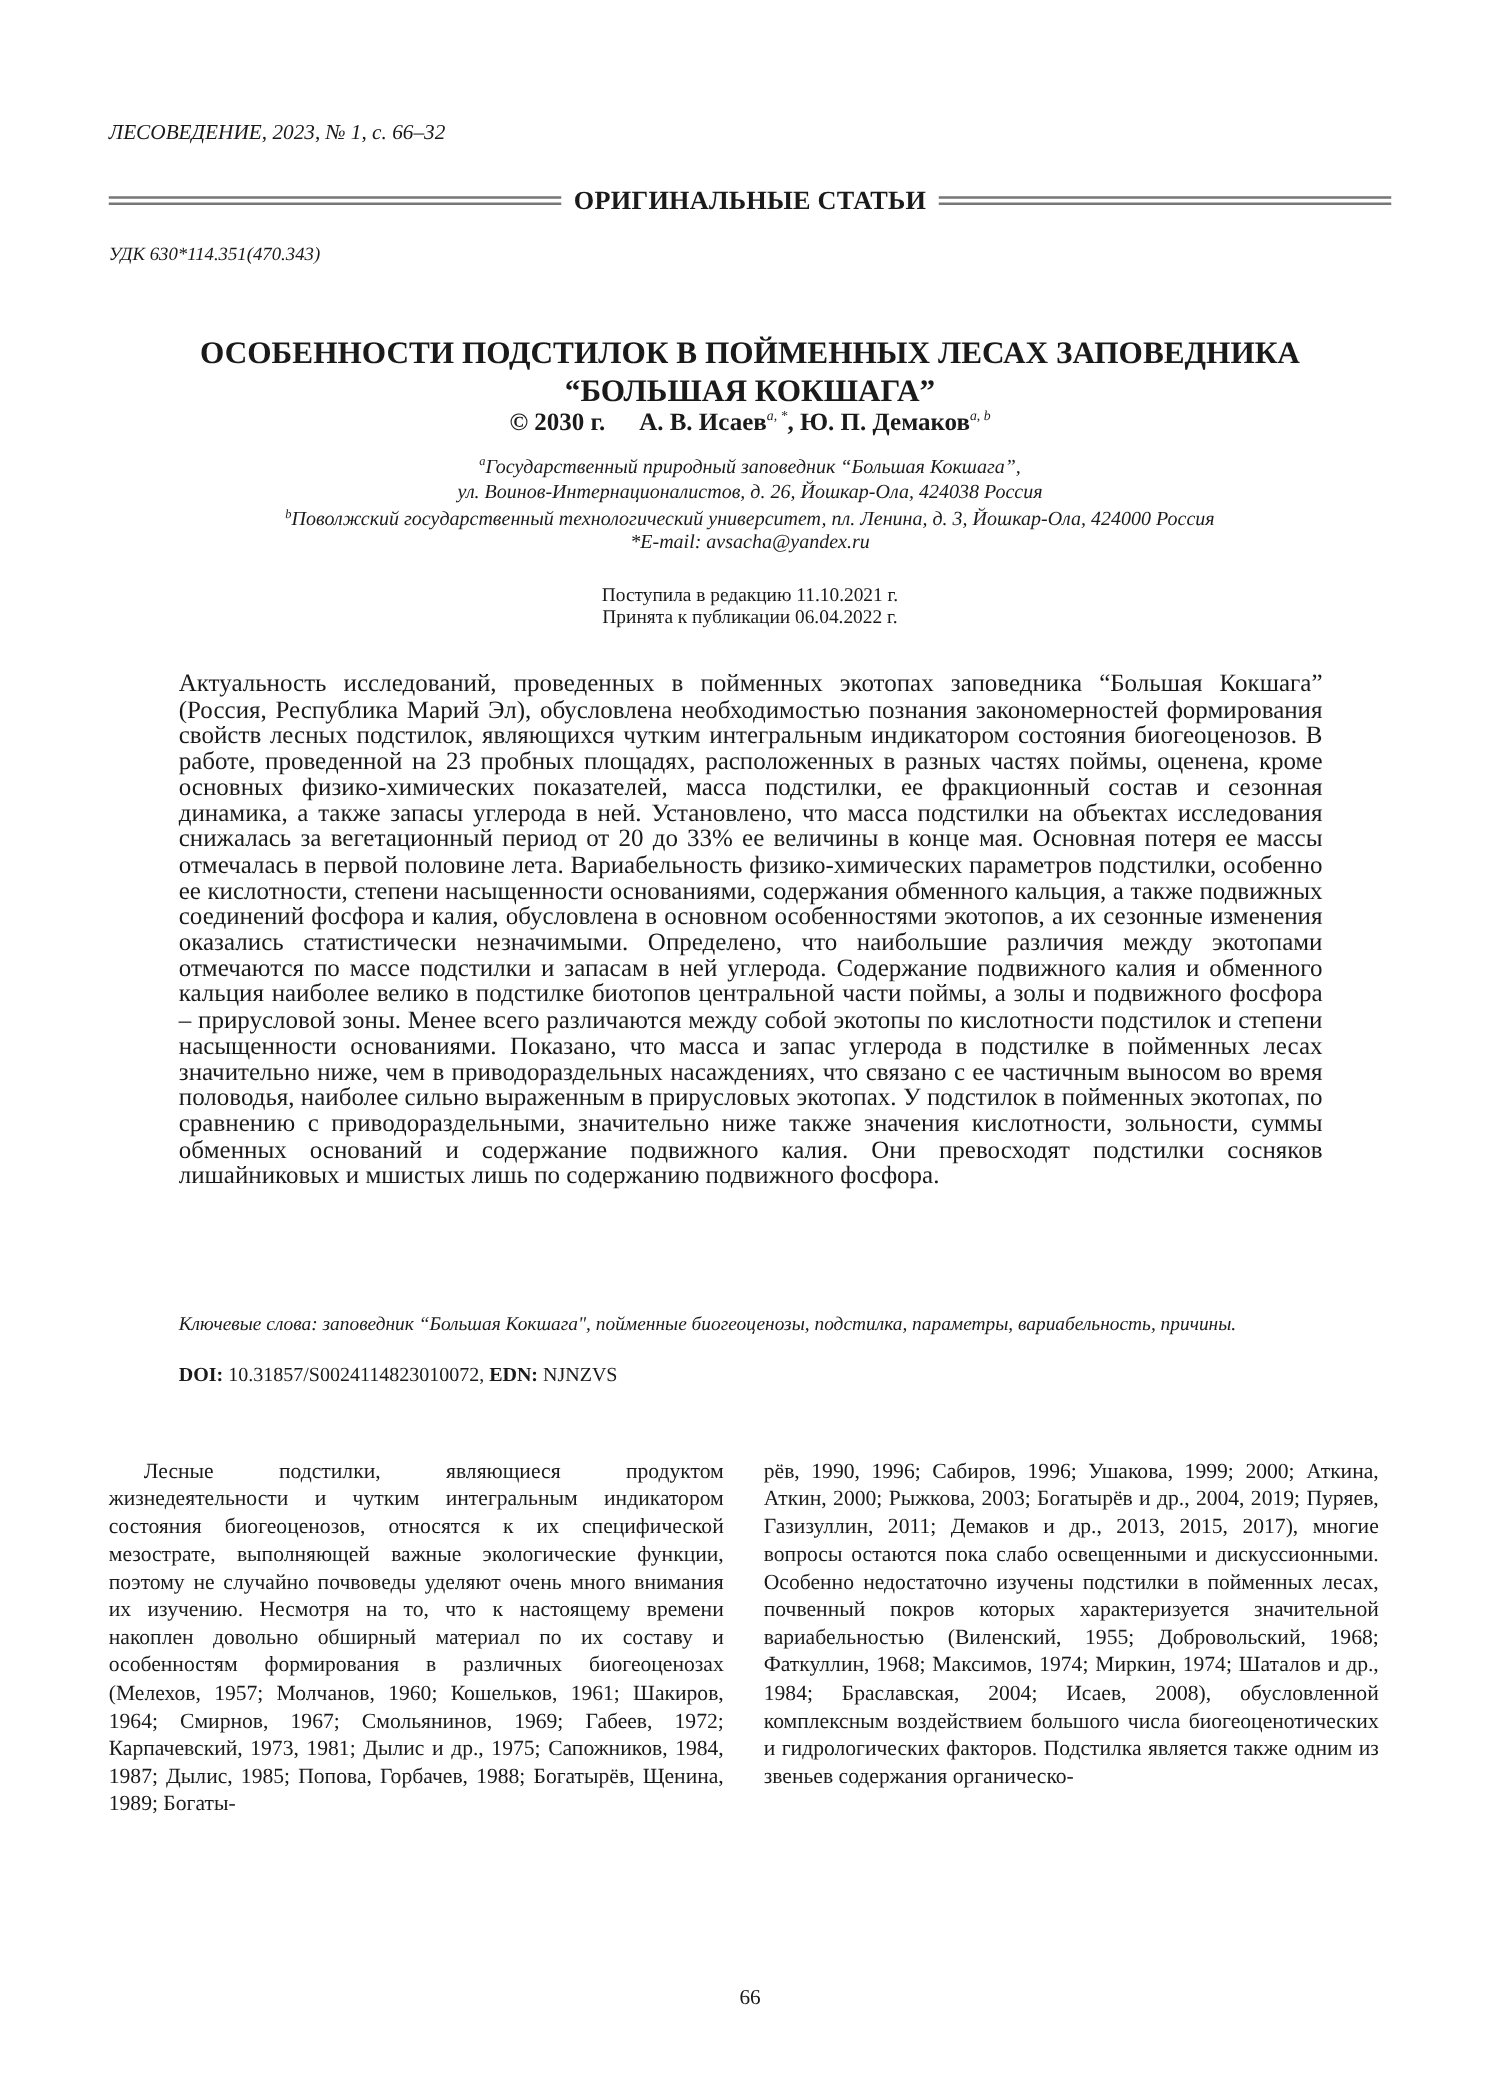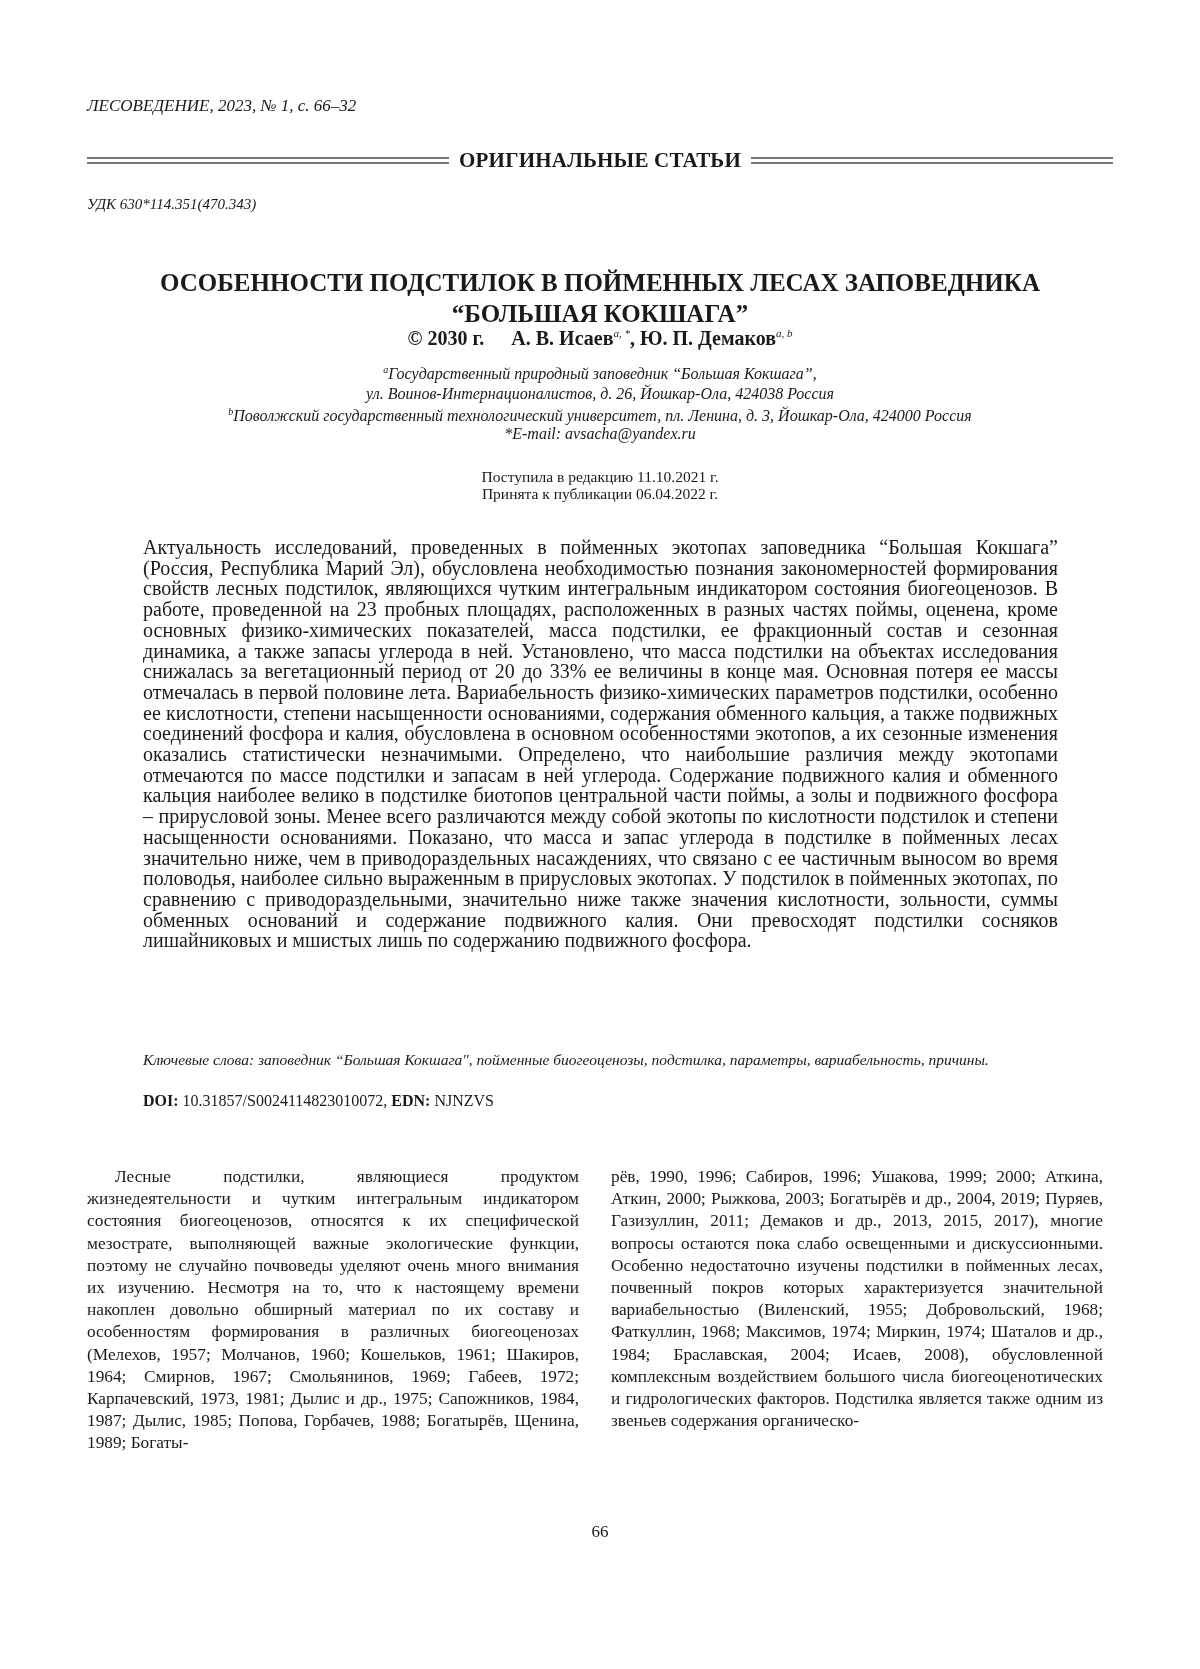--- a/index.html
+++ b/index.html
@@ -24,21 +24,21 @@
   .email { top: 424px; }
   .dates { left: 60px; width: 1080px; top: 452px; text-align: center; font-size: 15.5px; line-height: 17px; margin-top: 16px; }
   .abstract { left: 143px; width: 915px; top: 537px; font-size: 20px; line-height: 20.7px; text-align: justify; }
   .keywords { left: 143px; width: 915px; top: 1050px; font-size: 15.5px; line-height: 20px; font-style: italic; text-align: justify; }
   .doi { left: 143px; top: 1092px; font-size: 16px; }
   .doi b { font-weight: bold; }
   .col { top: 1166px; width: 492px; font-size: 17.3px; line-height: 22.2px; text-align: justify; }
   .col-left { left: 87px; }
   .col-right { left: 611px; }
   .indent { text-indent: 28px; }
-  .page-num { left: 0; width: 1200px; top: 1522px; text-align: center; font-size: 17px; }
+  .page-num { left: 0; width: 1200px; top: 1588px; text-align: center; font-size: 17px; }
 </style>
 </head>
 <body>
 
 <div class="abs journal">ЛЕСОВЕДЕНИЕ, 2023, № 1, с. 66–32</div>
 
 <div class="abs section-rule">
   <div class="rule"></div>
   <div class="section-title">ОРИГИНАЛЬНЫЕ СТАТЬИ</div>
   <div class="rule"></div>

